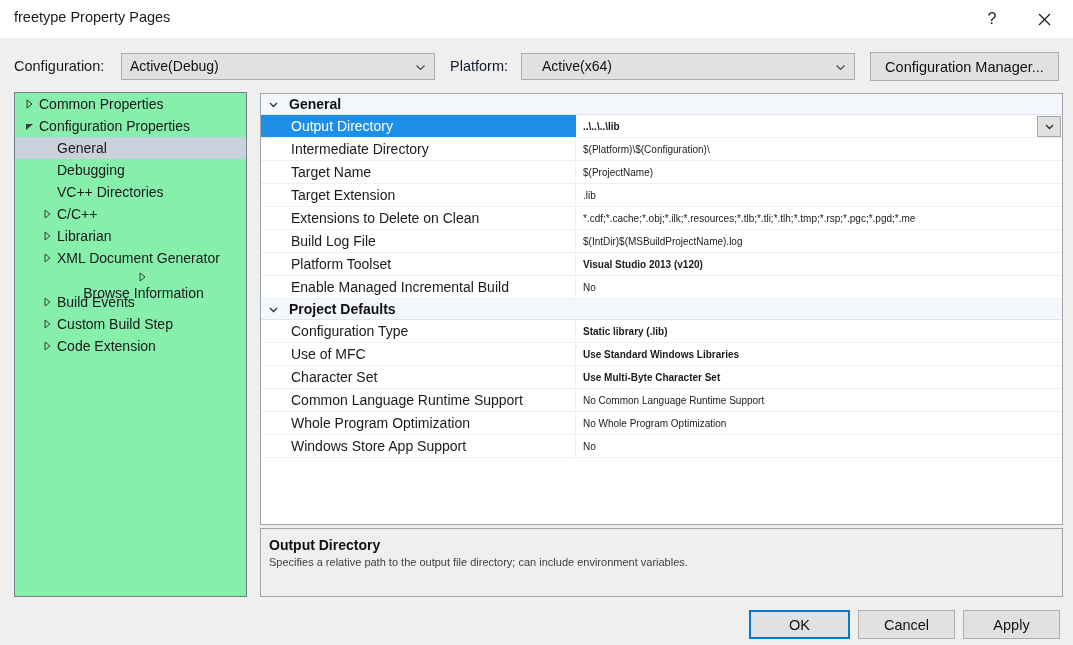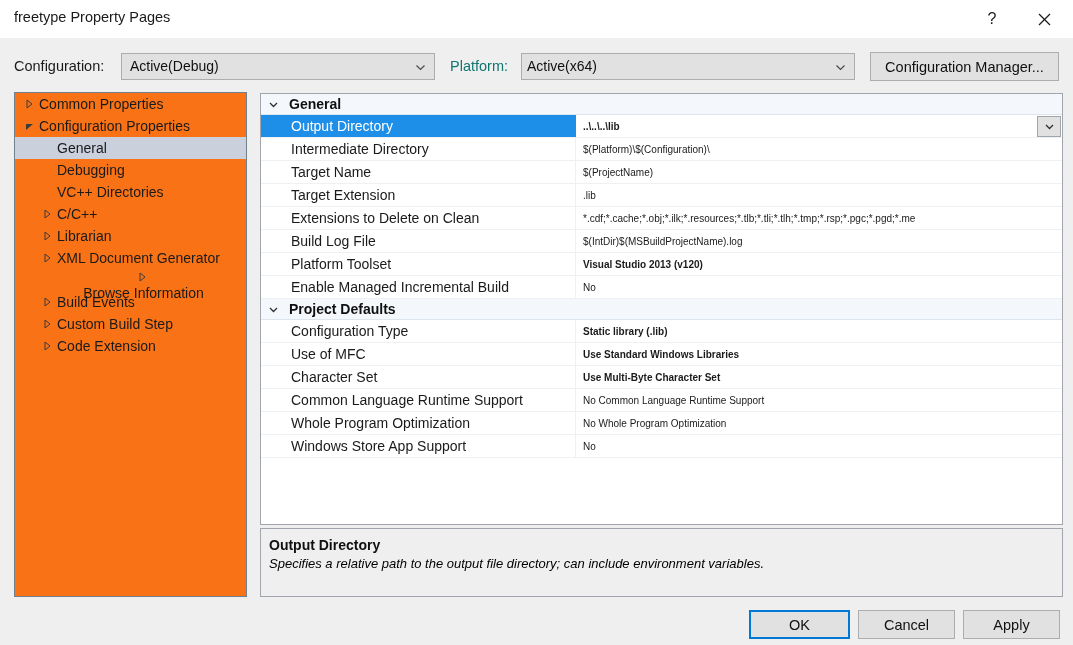--- a/index.html
+++ b/index.html
@@ -51,30 +51,30 @@
     width: 314px; height: 27px;
     background: #e1e1e1;
     border: 1px solid #adadad;
   }
   #config-value {
     position: absolute; left: 8px; top: 4px;
     font-size: 14px; color: #101010;
   }
   #platform-label {
     position: absolute; left: 450px; top: 58px;
-    font-size: 14.5px; color: #0f766e;
+    font-size: 14.5px; color: #0f172a;
   }
   #platform-combo {
     position: absolute; left: 521px; top: 53px;
     width: 334px; height: 27px;
     background: #e1e1e1;
     border: 1px solid #adadad;
   }
   #platform-value {
-    position: absolute; left: 5px; top: 4px;
+    position: absolute; left: 20px; top: 4px;
     font-size: 14px; color: #101010;
   }
   .combo-arrow {
     position: absolute; right: 8px; top: 8px;
     width: 11px; height: 11px;
   }
   .combo-arrow svg { display: block; }
 
   #cfgmgr-btn {
     position: absolute; left: 870px; top: 52px;
@@ -83,21 +83,21 @@
     border: 1px solid #adadad;
     display: flex; align-items: center; justify-content: center;
     font-size: 14.5px; color: #101010;
     cursor: default;
   }
 
   
   #tree-panel {
     position: absolute; left: 14px; top: 92px;
     width: 233px; height: 505px;
-    background: #f97316;
+    background: #86efac;
     border: 1px solid #70808c;
     overflow: hidden;
   }
   .tree-item {
     position: relative;
     height: 22px;
     display: flex; align-items: center;
     font-size: 14px; color: #1a1a1a;
     white-space: nowrap;
     cursor: default;
@@ -183,21 +183,21 @@
     width: 803px; height: 69px;
     background: #efefef;
     border: 1px solid #a0a6ac;
     padding: 8px 10px 0 8px;
   }
   #desc-title {
     font-size: 14px; font-weight: bold; color: #101010;
     margin-bottom: 3px;
   }
   #desc-body {
-    font-size: 13px; color: #000000; font-style: italic;
+    font-size: 11px; color: #404040;
   }
 
   
   .footer-btn {
     position: absolute; top: 610px;
     height: 29px;
     background: #e1e1e1;
     border: 1px solid #adadad;
     display: flex; align-items: center; justify-content: center;
     font-size: 14.5px; color: #101010;

